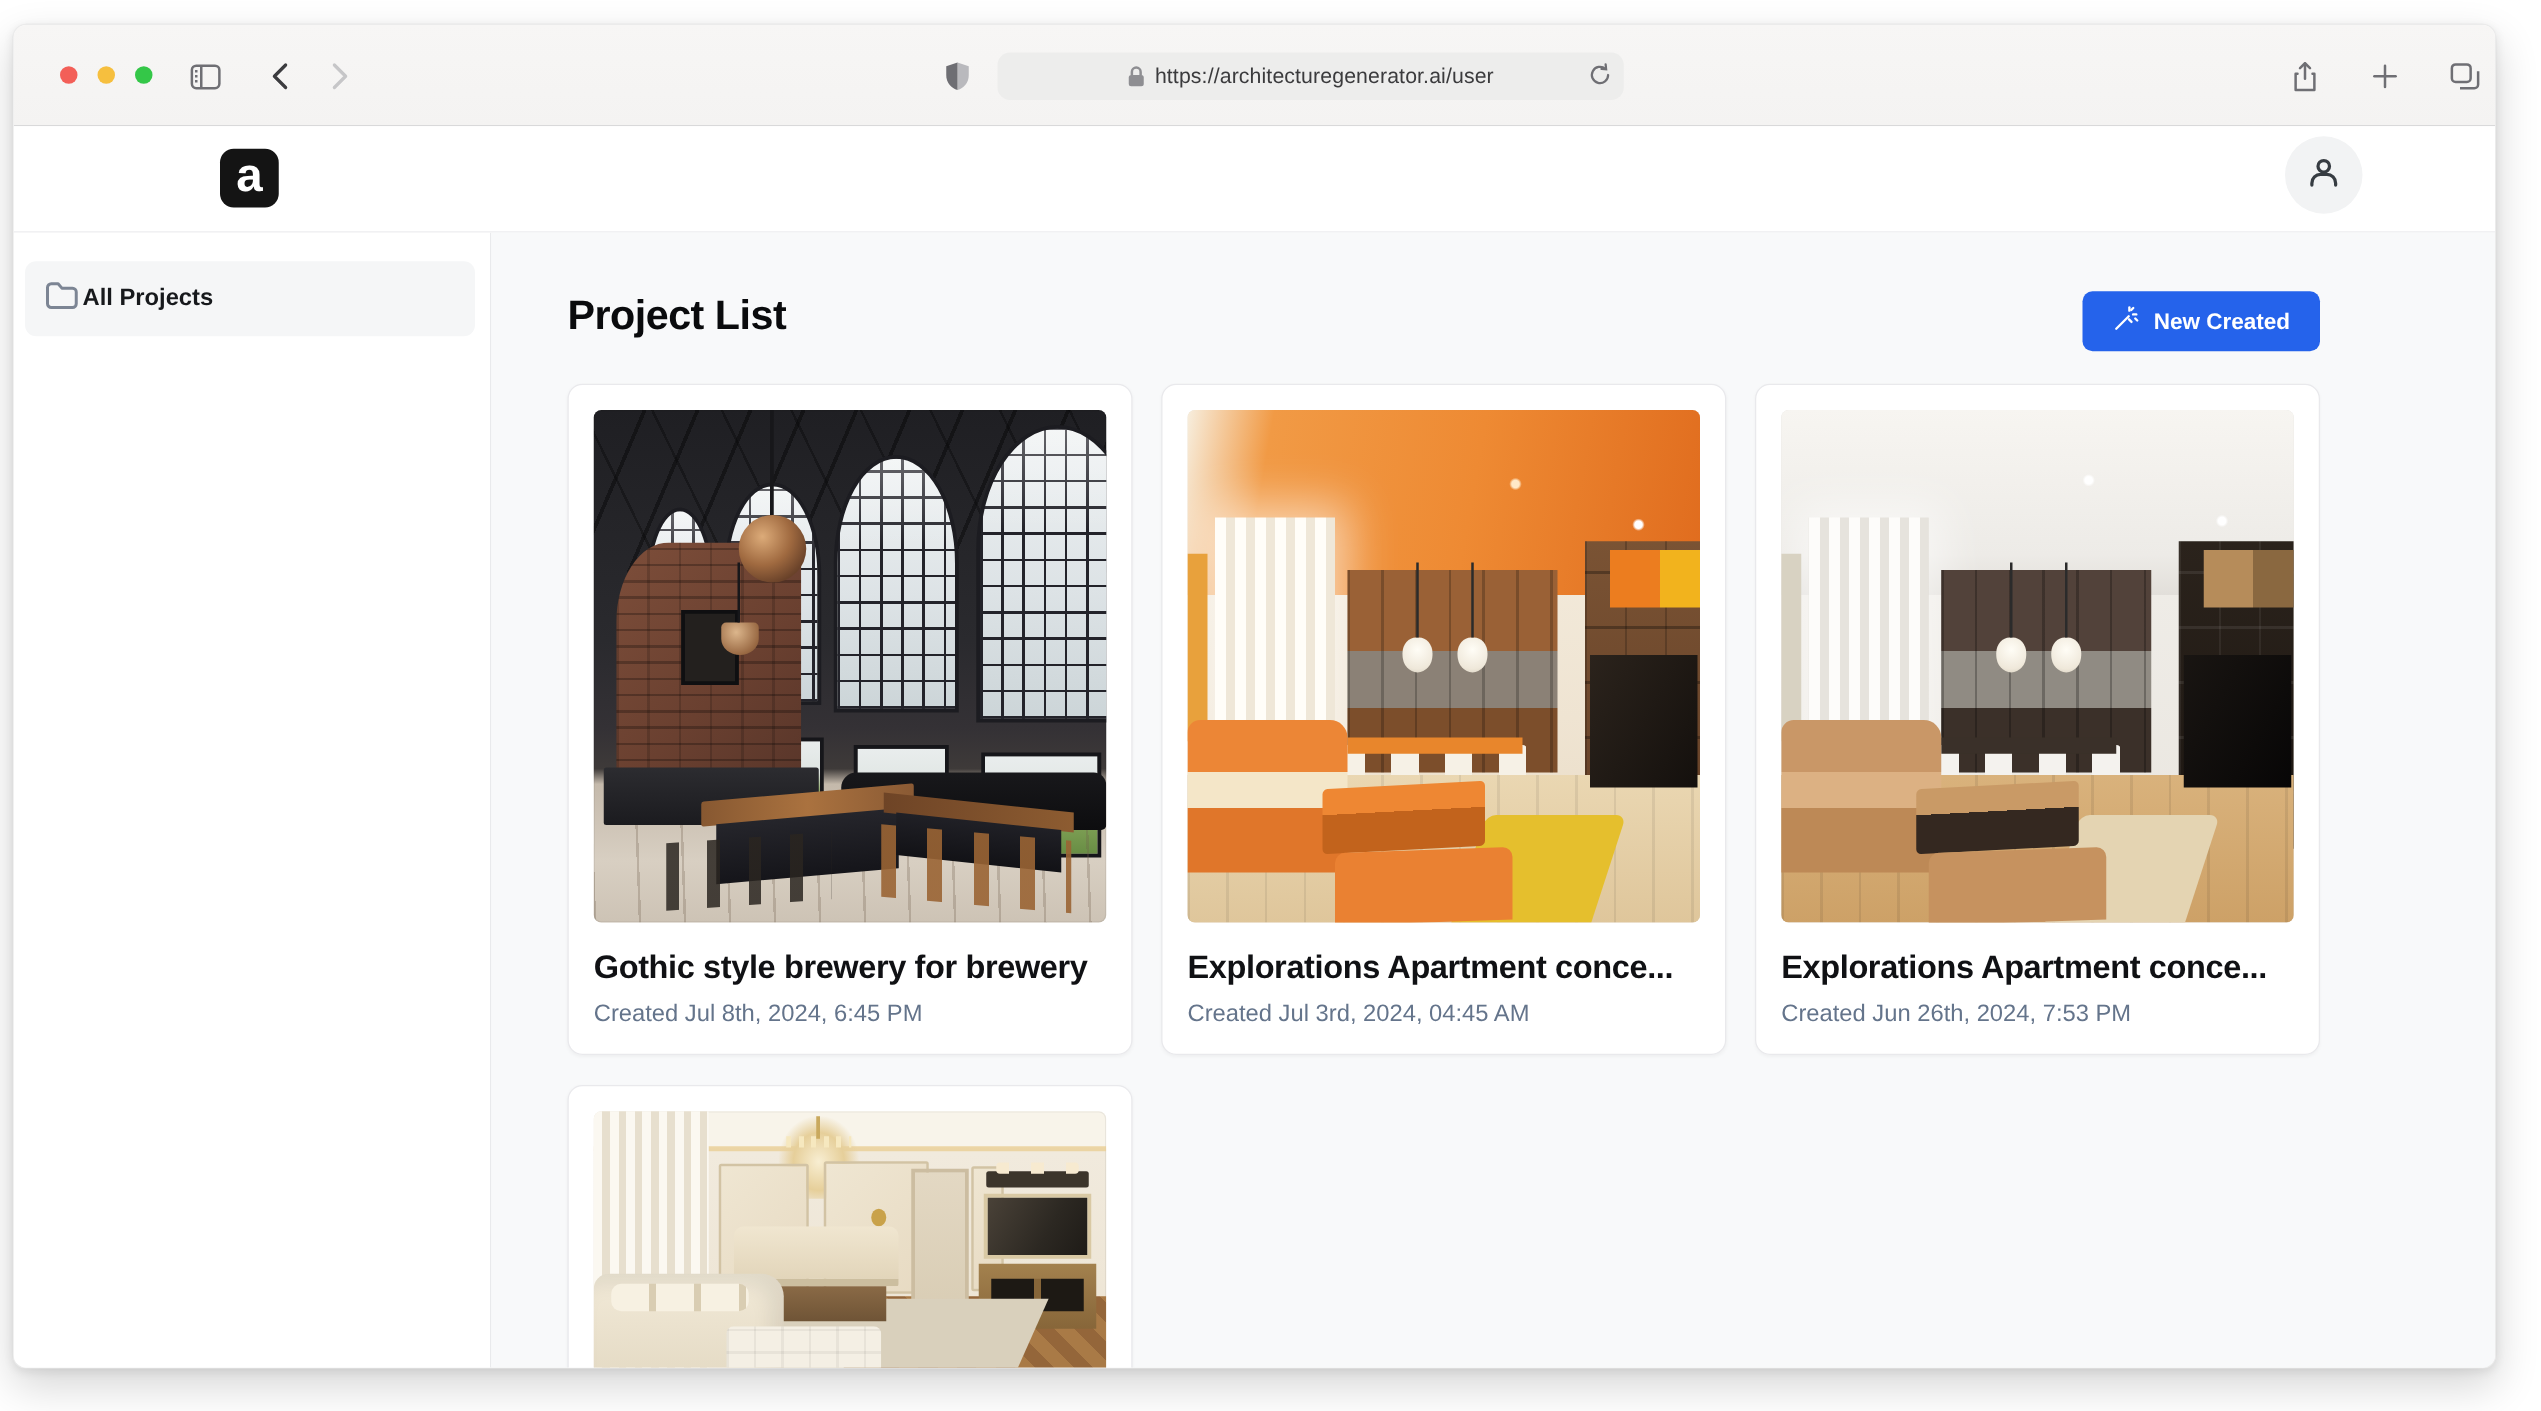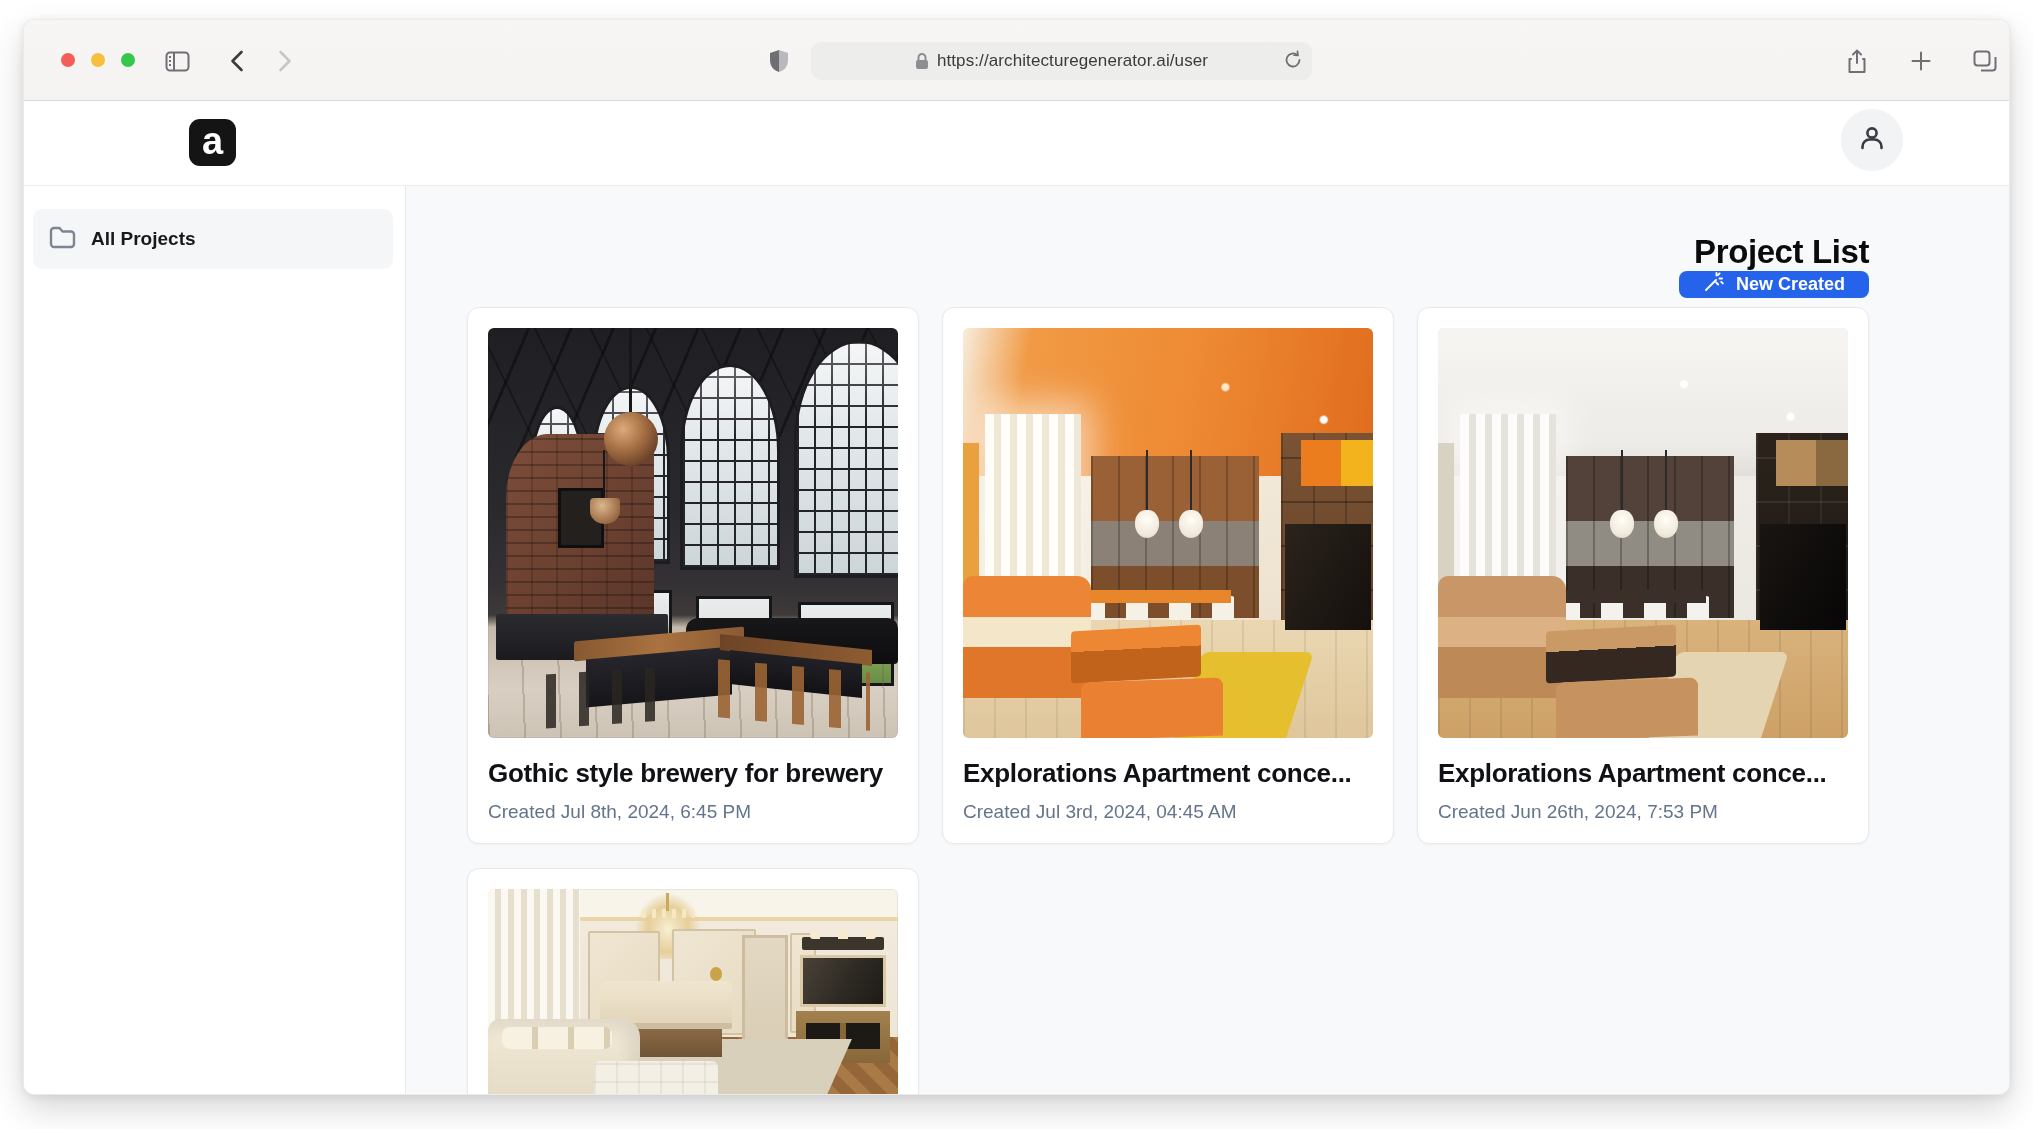--- a/index.html
+++ b/index.html
@@ -1,20 +1,20 @@
 <!DOCTYPE html>
 <html><head>
 <meta charset="utf-8">
 <style>
   * { margin:0; padding:0; box-sizing:border-box; }
   html,body { width:2033px; height:1129px; background:#ffffff; overflow:hidden;
     font-family:"Liberation Sans", sans-serif; cursor:default; }
 
   
-  .window { position:absolute; left:23px; top:19px; width:1987px; height:1076px;
+  .window { position:absolute; left:10px; top:19px; width:1987px; height:1076px;
     background:#fff; border-radius:11px; overflow:hidden;
     border:1px solid rgba(0,0,0,.08);
     box-shadow:0 14px 34px rgba(0,0,0,.16), 0 2px 8px rgba(0,0,0,.08); }
 
   
   .chrome { position:relative; height:81px; background:linear-gradient(#f7f6f5,#f4f3f2);
     border-bottom:1px solid #d9d9da; }
   .tl { position:absolute; top:33px; width:14px; height:14px; border-radius:50%; }
   .tl.red{ left:37px; background:#f35f58; } .tl.yellow{ left:67px; background:#f6bf3e; }
   .tl.green{ left:97px; background:#34c748; }
@@ -38,25 +38,25 @@
     text-align:center; }
   .avatar { position:absolute; left:1817px; top:8px; width:62px; height:62px; border-radius:50%;
     background:#f2f3f4; display:flex; align-items:center; justify-content:center; color:#373c42; }
 
   
   .appbody { display:flex; height:909px; }
   .sidebar { width:382px; background:#fff; border-right:1px solid #e9eaec;
     box-shadow:2px 0 6px rgba(0,0,0,.03); padding:23px 12px 0 9px; }
   .side-item { height:60px; background:#f5f6f7; border-radius:9px; display:flex;
     align-items:center; padding:0 16px; color:#7c8594; }
-  .side-item .lbl { margin-left:15px; font-size:19px; font-weight:700; color:#17191c; }
+  .side-item .lbl { margin-left:3px; font-size:19px; font-weight:700; color:#17191c; }
   .main { flex:1; background:#f8f9fa; padding:47px 0 0 61px; overflow:hidden; }
 
-  .headrow { width:1402px; height:48px; display:flex; align-items:flex-end;
-    justify-content:space-between;flex-direction:column; }
+  .headrow { width:1402px; height:48px; display:flex; align-items:flex-start;
+    justify-content:space-between; }
   .page-title { font-size:33px; font-weight:800; color:#0a0b0d; letter-spacing:-.4px; }
   .btn-new { height:48px; padding:0 24px; background:#2563eb; border:none; border-radius:8px;
     color:#fff; font-size:18px; font-weight:600; font-family:inherit; display:flex;
     align-items:center; gap:11px; }
 
   .grid { margin-top:26px; width:1402px; display:grid; grid-template-columns:repeat(3,452px);
     gap:24px 23px; }
   .card { background:#fff; border:1px solid #e9e9ec; border-radius:12px; padding:20px;
     box-shadow:0 1px 3px rgba(0,0,0,.04); }
   .thumb { position:relative; width:410px; height:410px; border-radius:6px; overflow:hidden;

